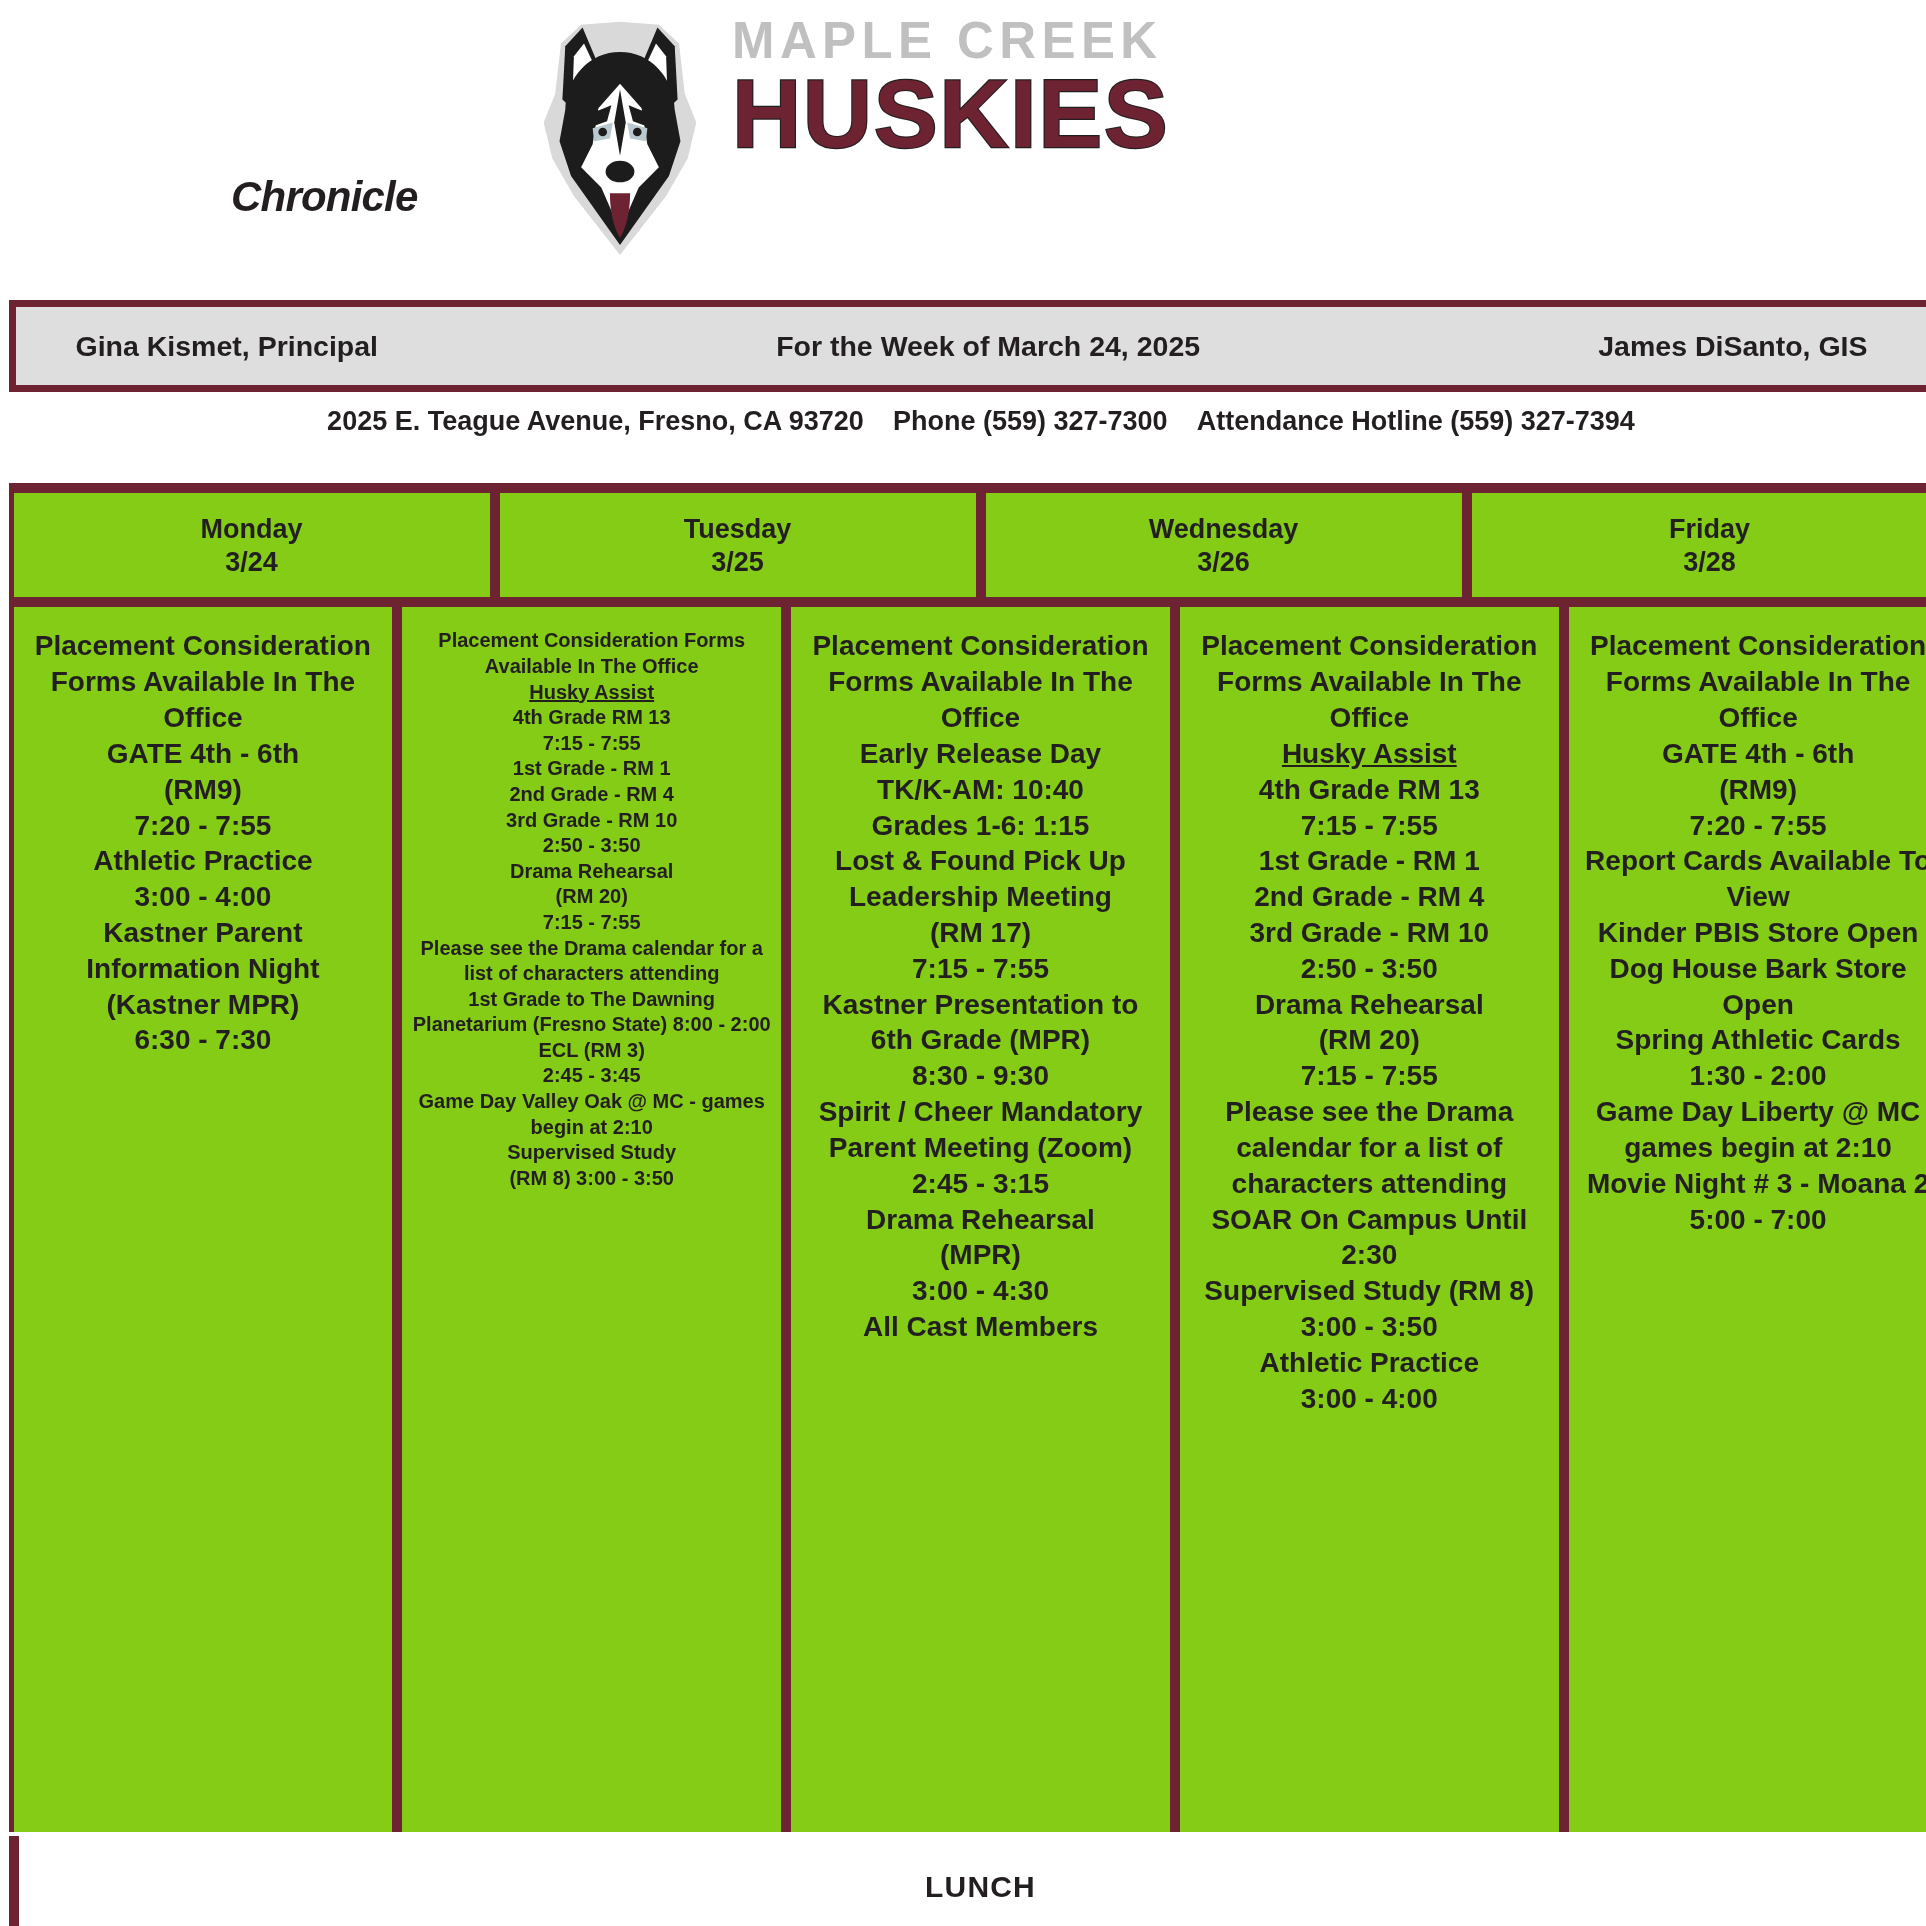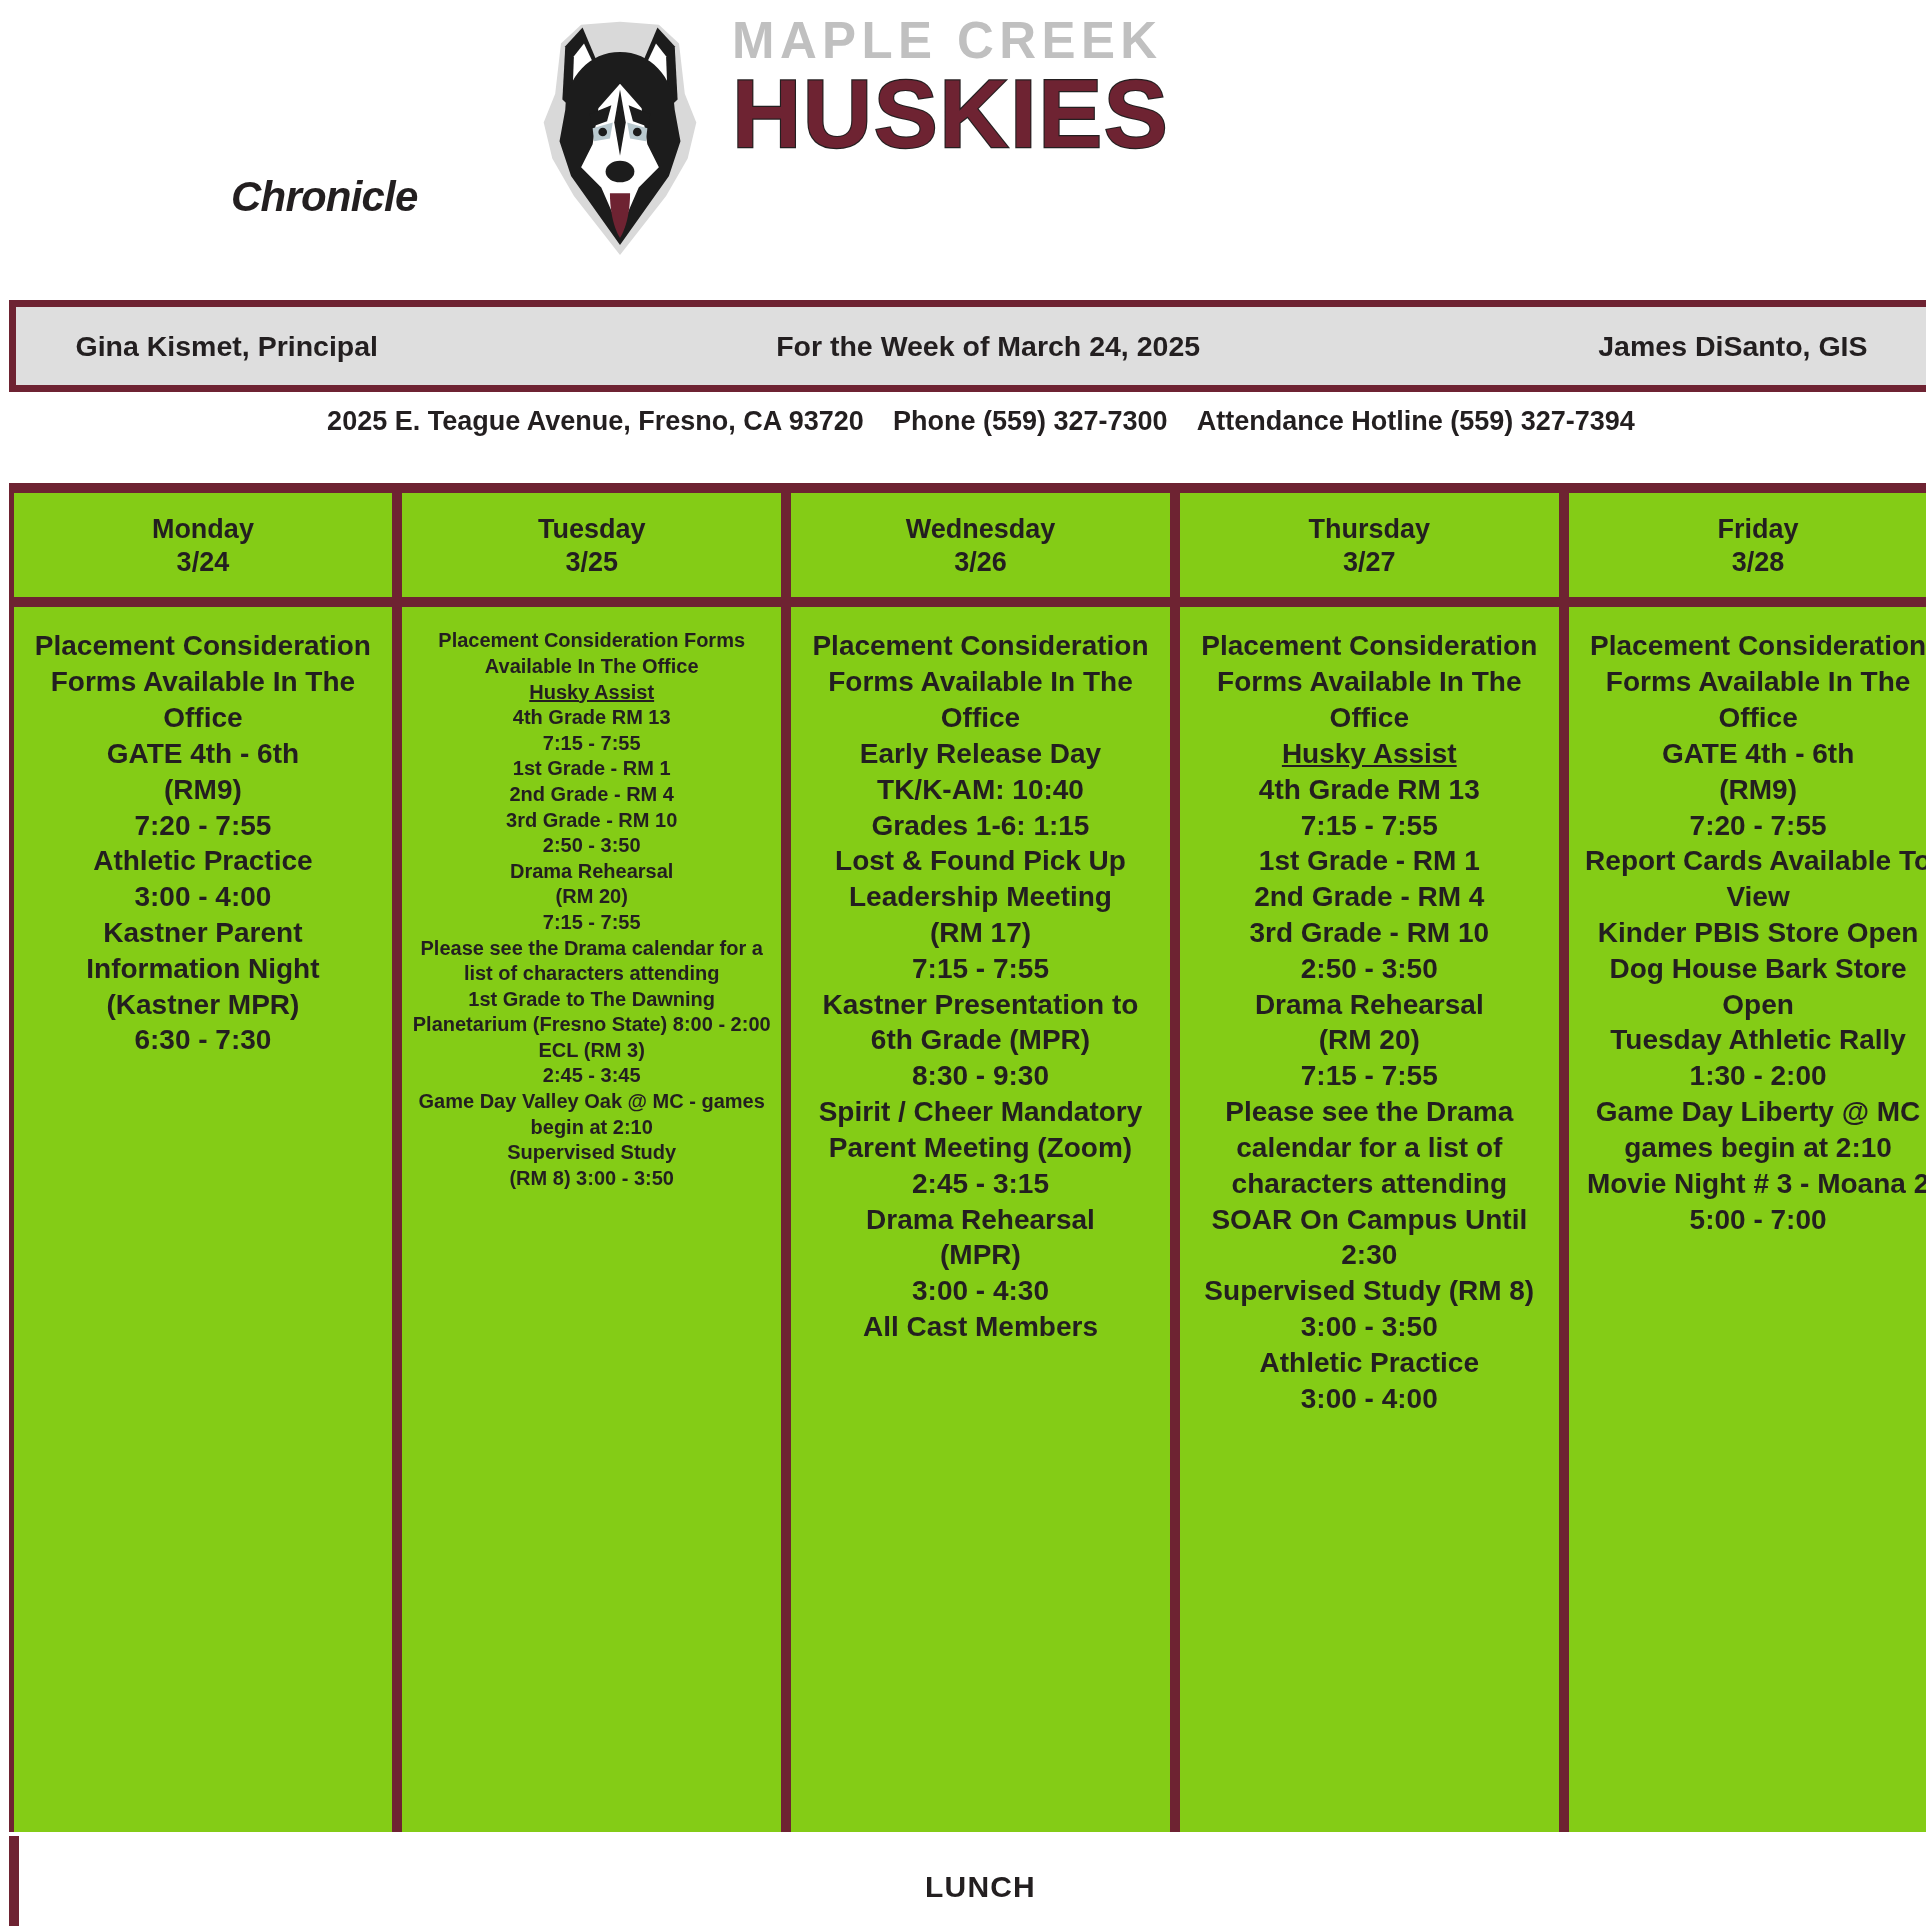--- a/index.html
+++ b/index.html
@@ -164,23 +164,20 @@
         <div class="daycol">
           <div class="dayhead"><span>Monday</span><br><span>3/24</span></div>
         </div>
         <div class="daycol">
           <div class="dayhead"><span>Tuesday</span><br><span>3/25</span></div>
         </div>
         <div class="daycol">
           <div class="dayhead"><span>Wednesday</span><br><span>3/26</span></div>
         </div>
         <div class="daycol">
-          <div class="dayhead"><span>Thursday</span><br><span>3/27</span></div>
-        </div>
-        <div class="daycol">
           <div class="dayhead"><span>Friday</span><br><span>3/28</span></div>
         </div>
       </div>
     <div class="cal-row" id="body-row">
         <div class="daycol">
           <div class="daybody sz-lg">
             <p class="blk"><span>Placement Consideration Forms Available In The Office</span></p>
             <p class="blk"><span>GATE 4th - 6th</span><br><span>(RM9)</span><br><span>7:20 - 7:55</span></p>
             <p class="blk"><span>Athletic Practice</span><br><span>3:00 - 4:00</span></p>
             <p class="blk"><span>Kastner Parent Information Night</span><br><span>(Kastner MPR)</span><br><span>6:30 - 7:30</span></p>
@@ -218,21 +215,21 @@
             <p class="blk"><span>Athletic Practice</span><br><span>3:00 - 4:00</span></p>
           </div>
         </div>
         <div class="daycol">
           <div class="daybody sz-lg">
             <p class="blk"><span>Placement Consideration Forms Available In The Office</span></p>
             <p class="blk"><span>GATE 4th - 6th</span><br><span>(RM9)</span><br><span>7:20 - 7:55</span></p>
             <p class="blk"><span>Report Cards Available To View</span></p>
             <p class="blk"><span>Kinder PBIS Store Open</span></p>
             <p class="blk"><span>Dog House Bark Store Open</span></p>
-            <p class="blk"><span>Tuesday Athletic Rally</span><br><span>1:30 - 2:00</span></p>
+            <p class="blk"><span>Spring Athletic Cards</span><br><span>1:30 - 2:00</span></p>
             <p class="blk"><span>Game Day Liberty @ MC</span><br><span>games begin at 2:10</span></p>
             <p class="blk"><span>Movie Night # 3 - Moana 2</span><br><span>5:00 - 7:00</span></p>
           </div>
         </div>
       </div>
   </div>
 
   <div class="lunchbar">
     <div class="lbl">LUNCH</div>
   </div>

